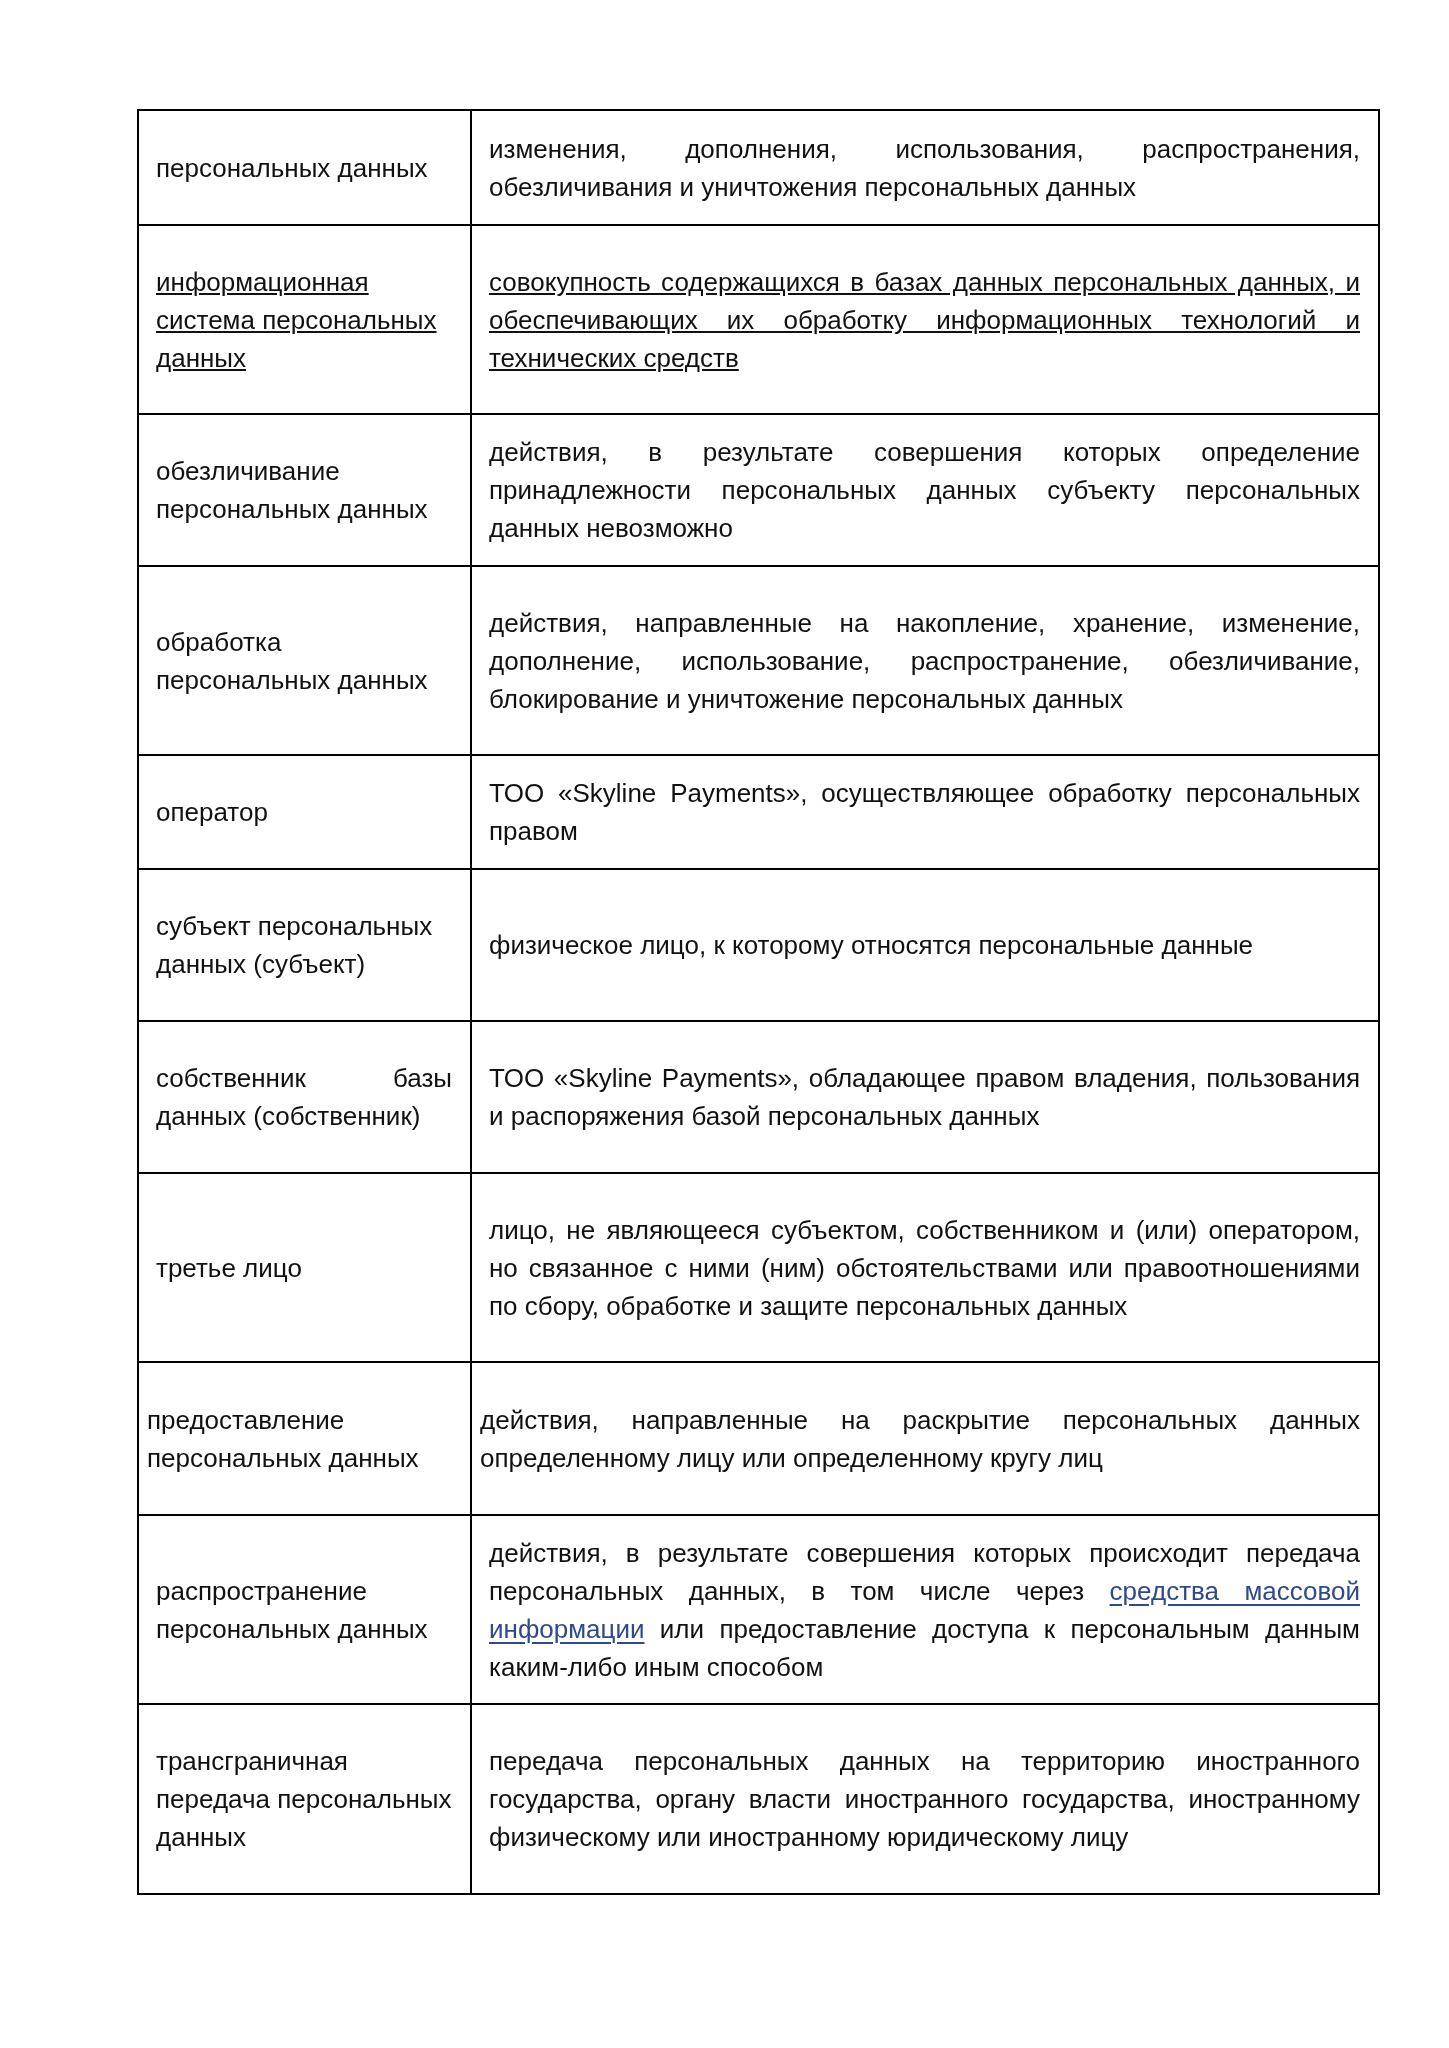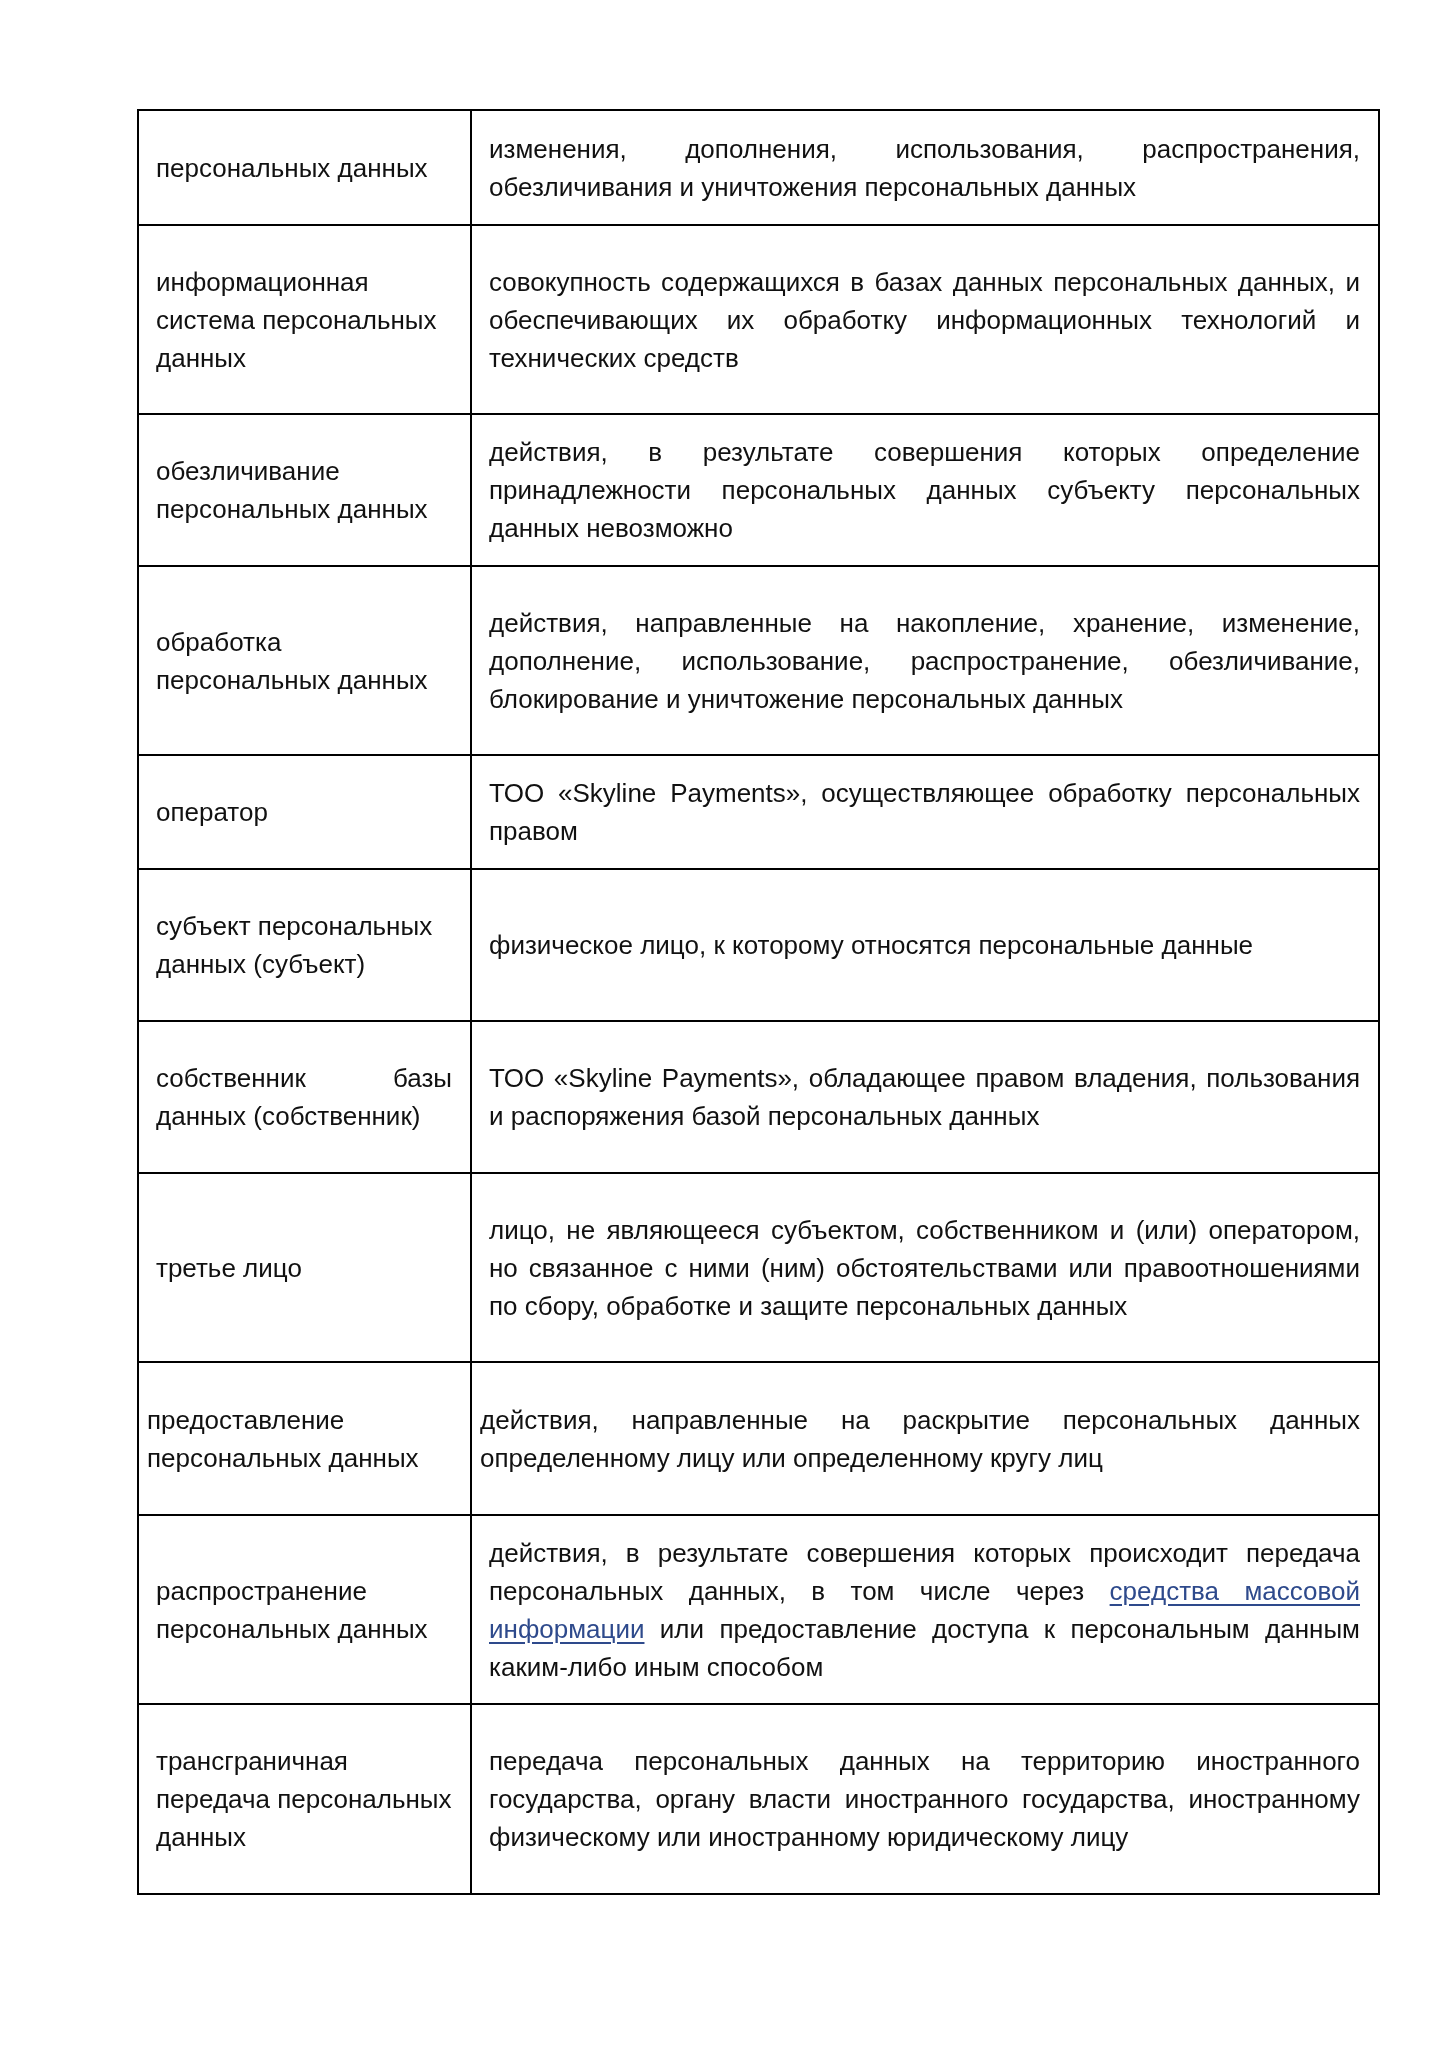--- a/index.html
+++ b/index.html
@@ -12,21 +12,21 @@
   }
   table.defs td {
     border: 2.5px solid #000; vertical-align: middle;
     font-size: 26px; line-height: 38px; padding: 0 18px 0 17px;
   }
   td.term { width: 296px; text-align: left; padding-left: 17px; padding-right: 14px; }
   td.term.justify { text-align: justify; text-align-last: left; }
   td.def { text-align: justify; text-align-last: left; margin-left: 41px; }
   a.link { color: #2e4a8c; text-decoration: underline; text-decoration-thickness: 2px; text-underline-offset: 4px; }
   tr.r0 td { height: 113px; }
-  tr.r1 td { height: 187px; }
+  tr.r1 td { height: 187px; text-decoration: underline; }
   tr.r2 td { height: 150px; }
   tr.r3 td { height: 187px; }
   tr.r4 td { height: 112px; }
   tr.r5 td { height: 150px; }
   tr.r6 td { height: 150px; }
   tr.r7 td { height: 187px; }
   tr.r8 td { height: 151px; padding-left: 8px; }
   tr.r9 td { height: 187px; border-radius: 16px; }
   tr.r10 td { height: 188px; }
 </style>

